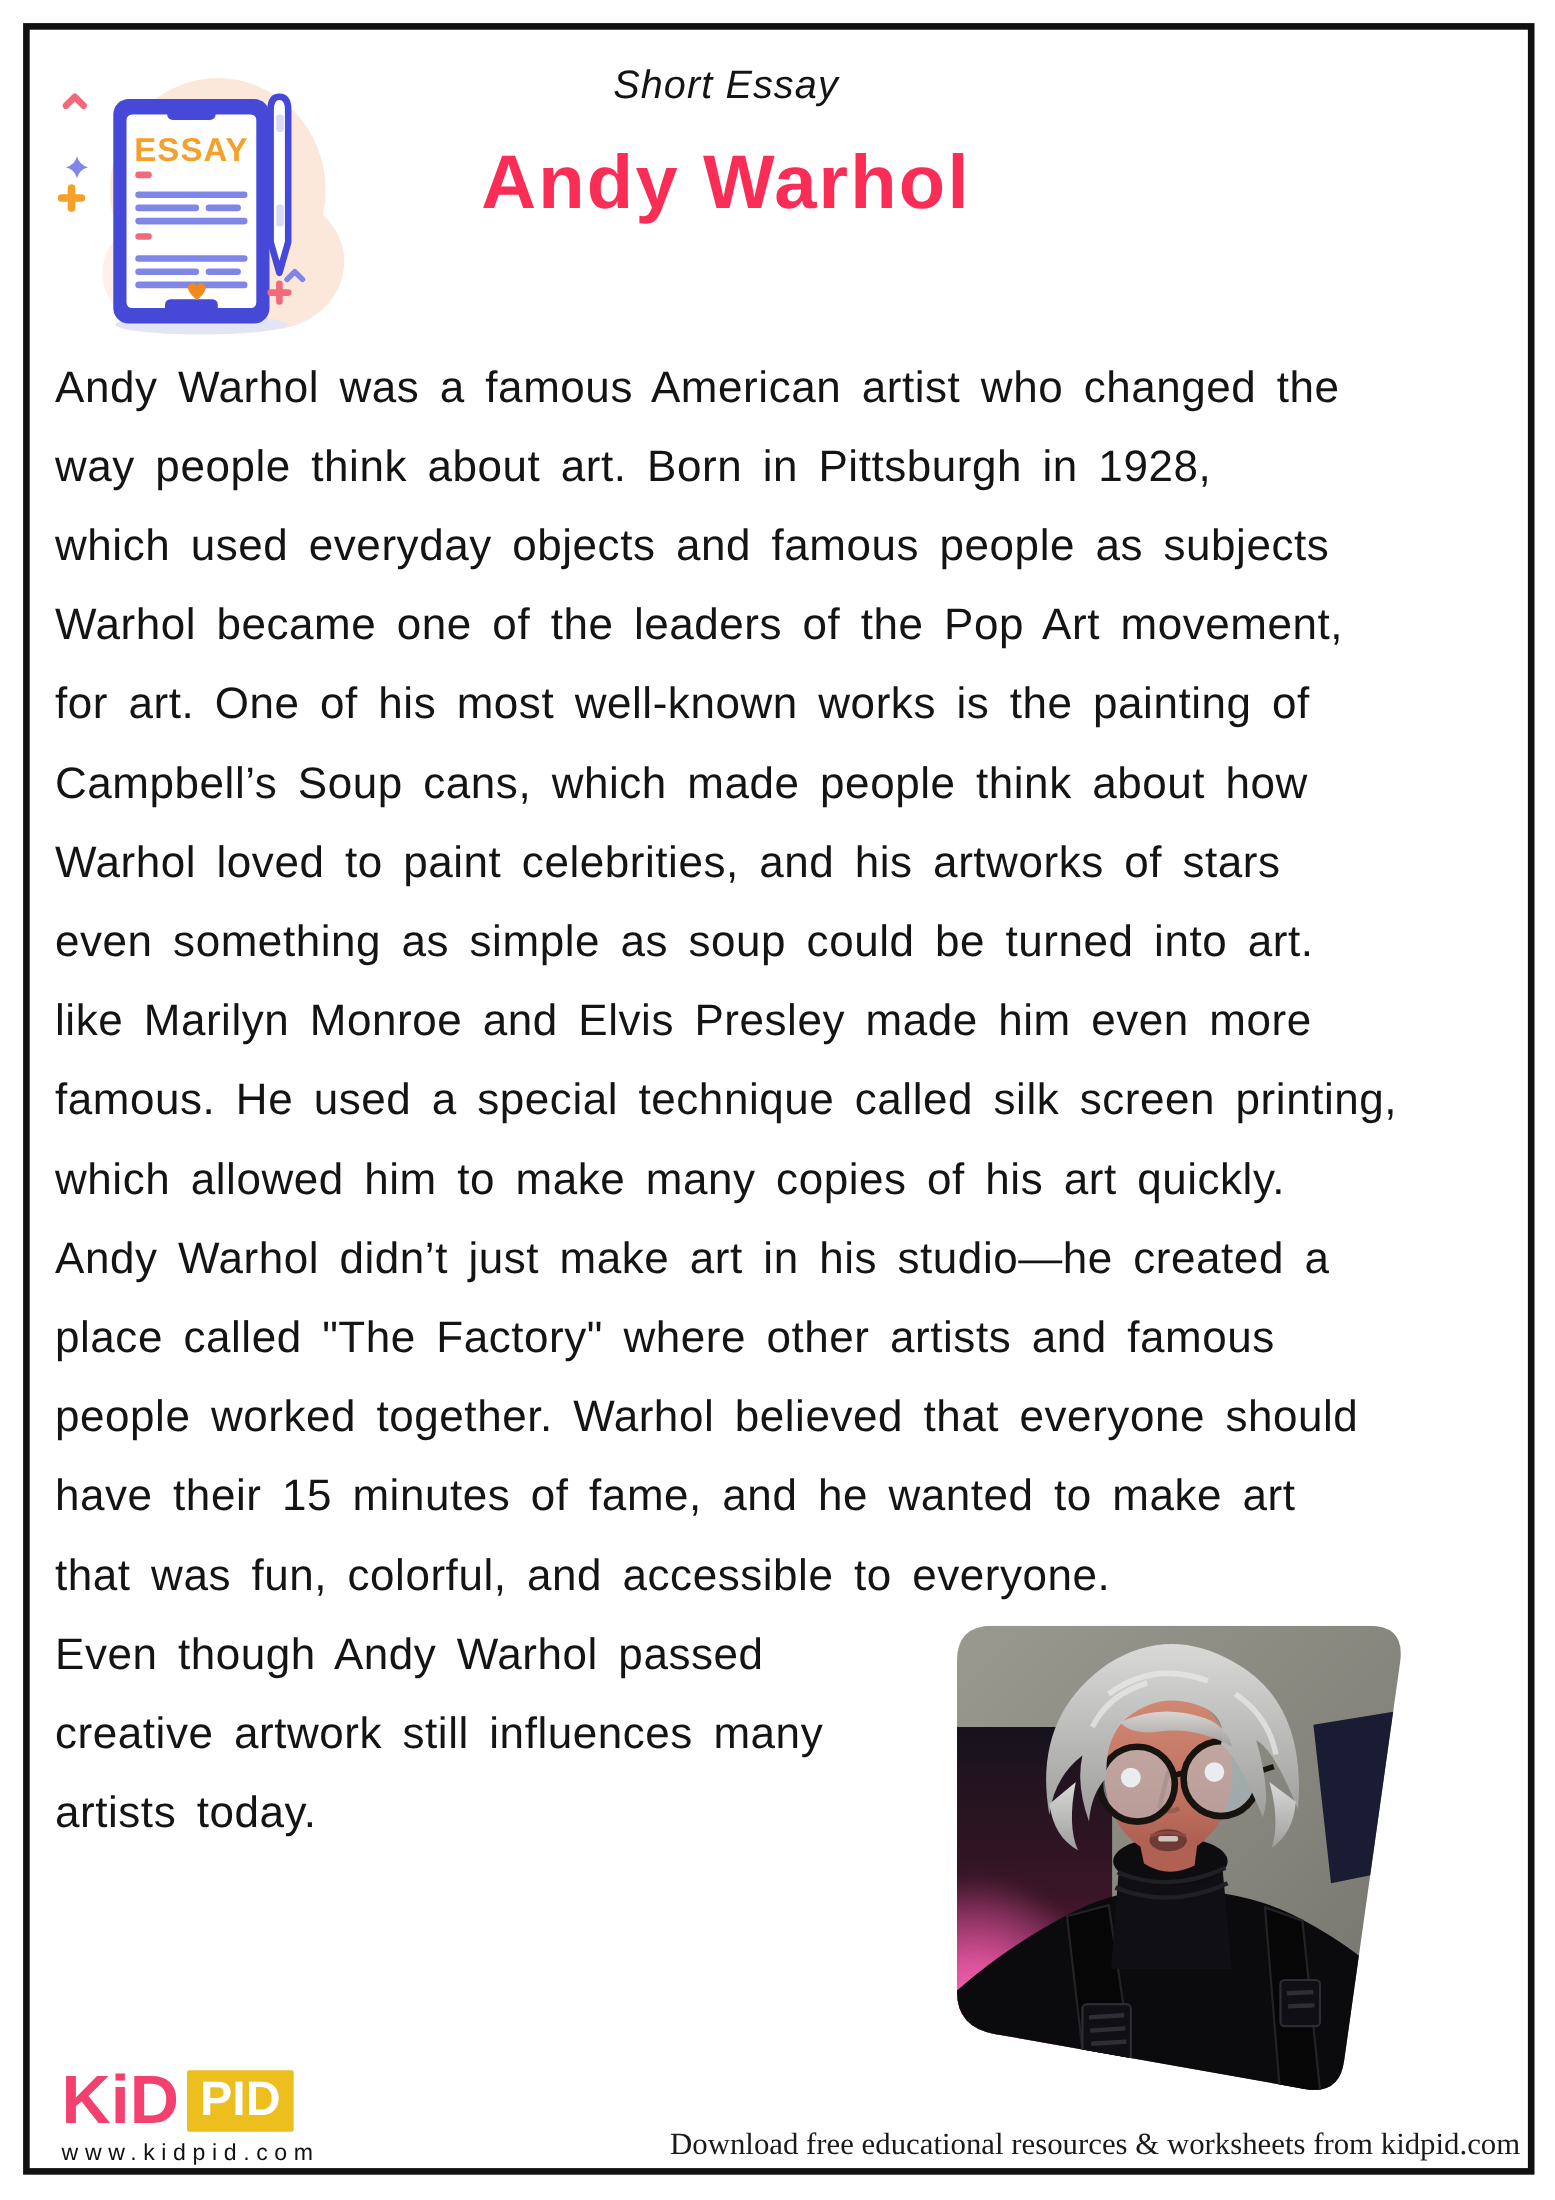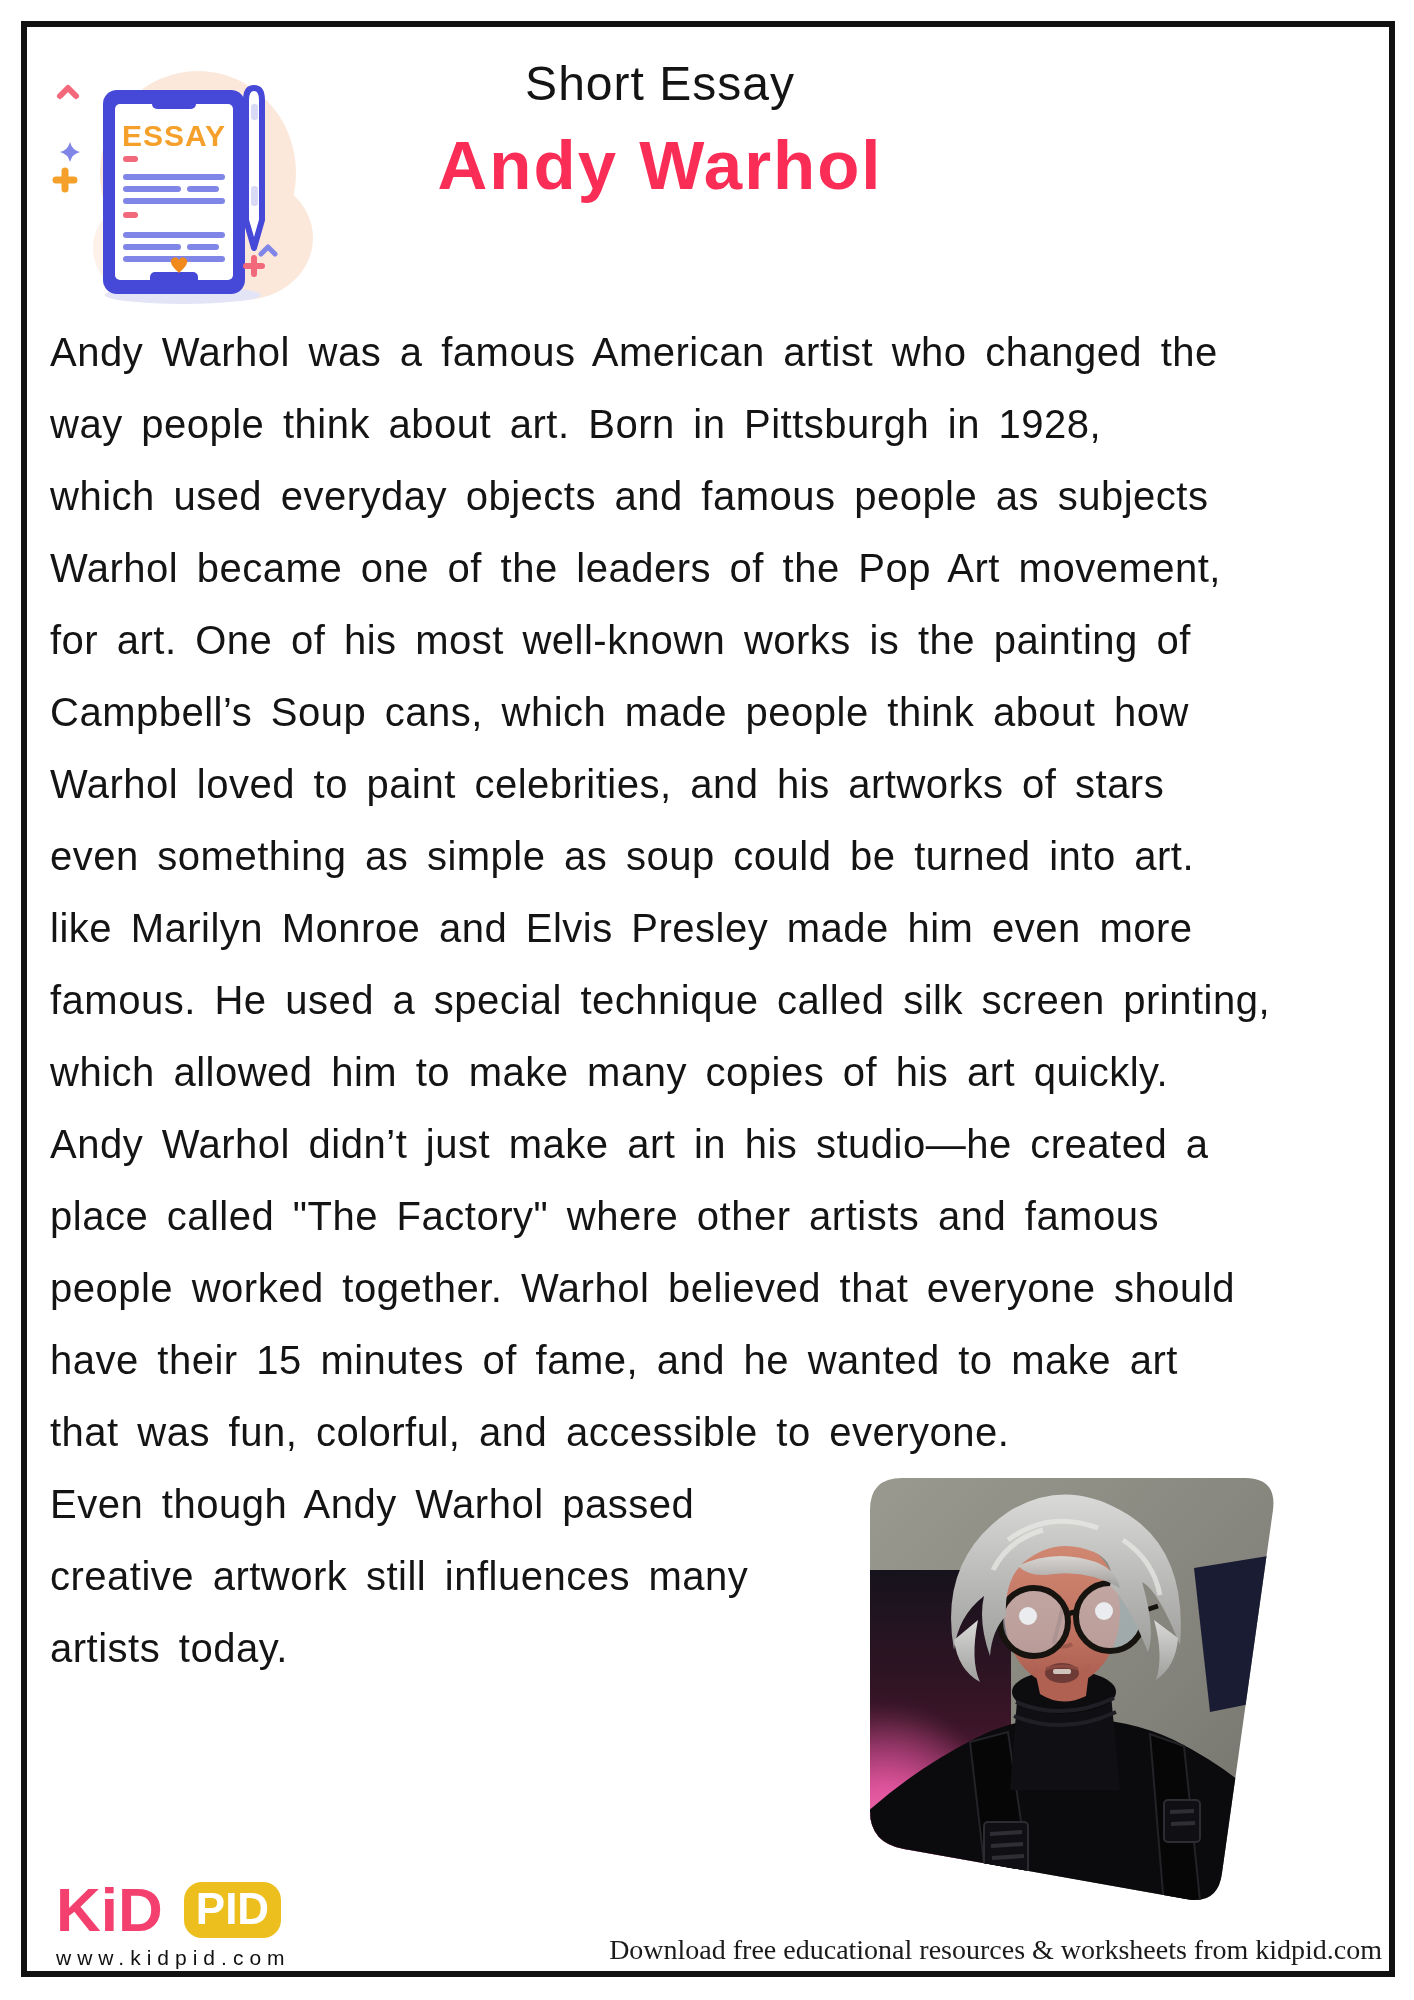--- a/index.html
+++ b/index.html
@@ -2,37 +2,37 @@
 <html><head>
 <meta charset="utf-8">
 <style>
   html,body{margin:0;padding:0;background:#e8e8e8;}
   .page{position:relative;width:1414px;height:2000px;background:#ffffff;overflow:hidden;
         font-family:"Liberation Sans",sans-serif;color:#141414;}
   .frame{position:absolute;left:21px;top:21px;width:1362px;height:1944px;
          border:6px solid #111111;pointer-events:none;}
   
   .kicker{position:absolute;left:400px;top:56px;width:520px;text-align:center;
-          font-size:48px;font-weight:400;letter-spacing:1px;color:#141414;}
+          font-size:36px;font-weight:400;letter-spacing:1px;color:#141414;font-style:italic;}
   .title{position:absolute;left:330px;top:126px;width:660px;text-align:center;
          font-size:69px;font-weight:700;letter-spacing:2px;}
   
   .essay-icon{position:absolute;left:48px;top:48px;}
   
   .essay-body{position:absolute;left:50px;top:316px;width:1330px;}
   .essay-line{height:72px;line-height:72px;font-size:40px;letter-spacing:.5px;
               word-spacing:7px;white-space:nowrap;color:#141414;}
   
   .photo{position:absolute;left:858px;top:1470px;}
   
   .logo{position:absolute;left:56px;top:1880px;}
   .logo-row{display:flex;align-items:center;}
   .logo-kid{font-size:62px;font-weight:700;letter-spacing:0;line-height:60px;}
-  .logo-pid{font-size:44px;font-weight:700;color:#ffffff;border-radius:18px;
-            padding:5px 12px 7px 12px;margin-left:21px;line-height:44px;}
+  .logo-pid{font-size:44px;font-weight:700;color:#ffffff;border-radius:2px;
+            padding:5px 12px 7px 12px;margin-left:7px;line-height:44px;}
   .logo-url{margin-top:6px;font-size:21px;letter-spacing:6px;color:#111;}
   .footer-note{position:absolute;left:560px;top:1934px;width:822px;text-align:right;
                font-family:"Liberation Serif",serif;font-size:28px;color:#1a1a1a;}
 </style>
 </head>
 <body>
 
 <div class="page">
   <div class="frame"></div>
 

